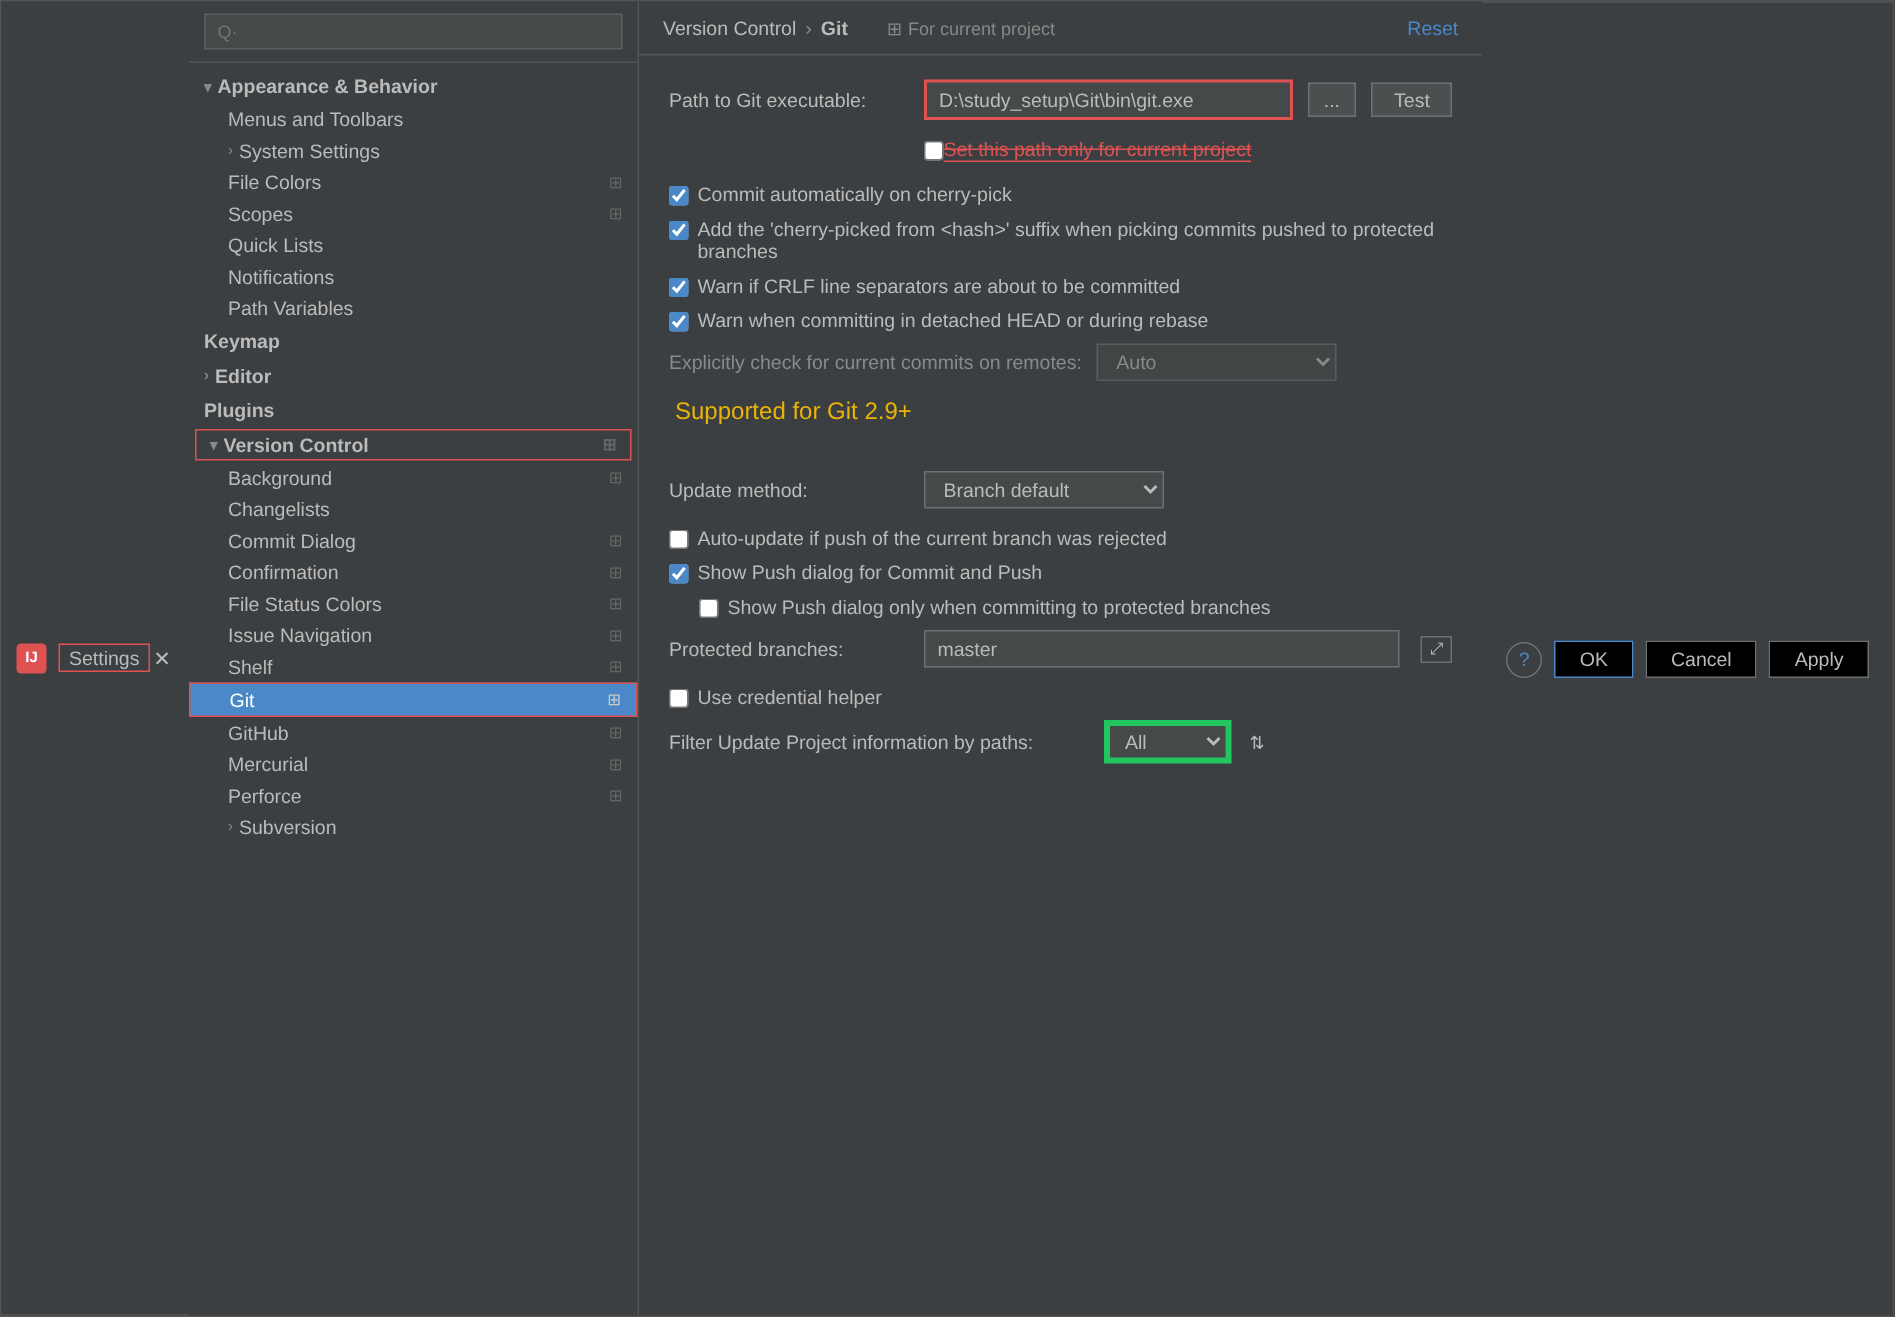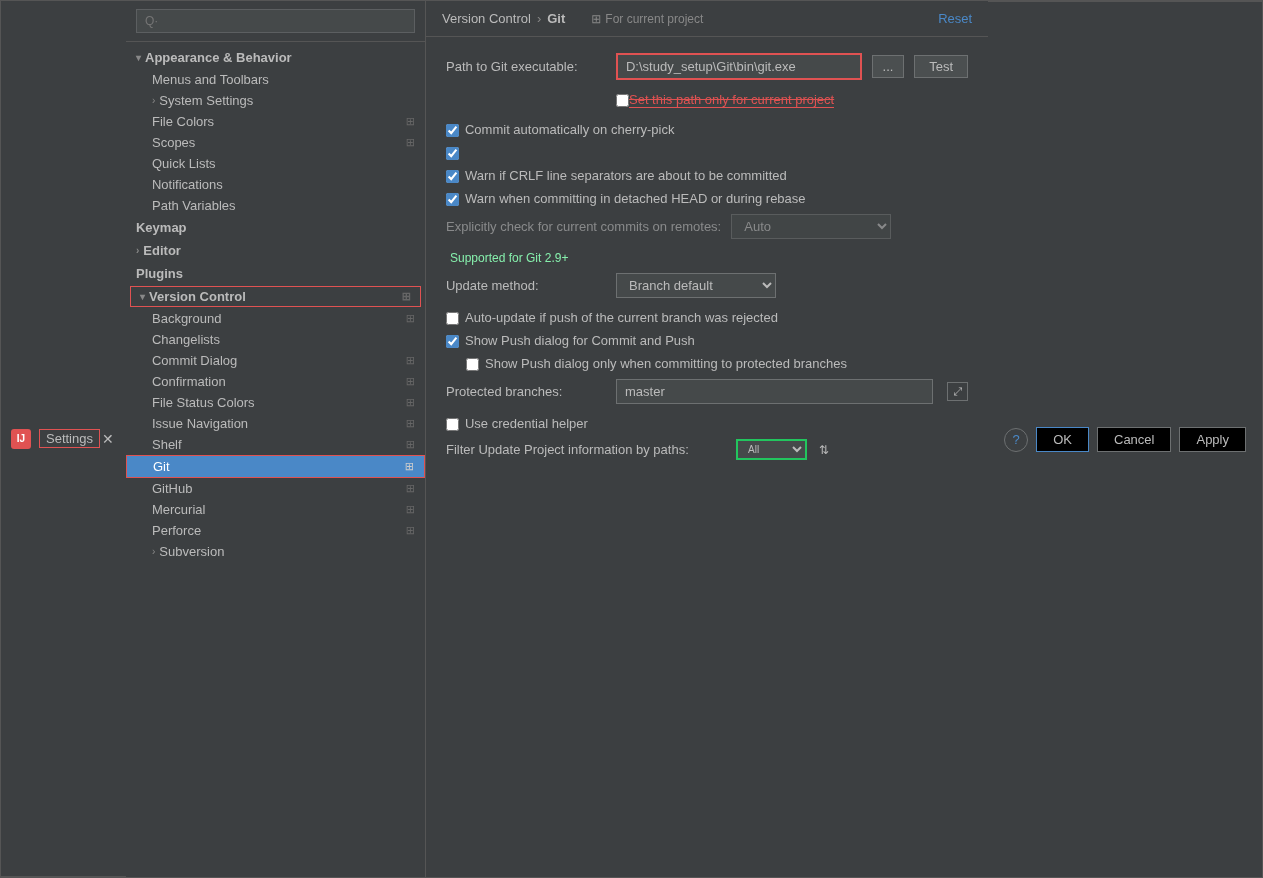--- a/index.html
+++ b/index.html
@@ -35,29 +35,29 @@
     .form-label { color: #bbb; font-size: 13px; white-space: nowrap; min-width: 160px; }
     .git-path-input { flex: 1; background: #45494a; border: 2px solid #e05252; color: #bbb; padding: 4px 8px; font-size: 13px; outline: none; }
     .btn-browse { background: #4b4f50; border: 1px solid #6d7071; color: #bbb; padding: 3px 10px; cursor: pointer; font-size: 13px; }
     .btn-test { background: #4b4f50; border: 1px solid #6d7071; color: #bbb; padding: 3px 14px; cursor: pointer; font-size: 13px; }
     .checkbox-row { display: flex; align-items: flex-start; margin-bottom: 8px; gap: 6px; }
     .checkbox-row.sub { margin-left: 20px; }
     .checkbox-row input[type=checkbox] { margin-top: 2px; accent-color: #4a88c7; }
     .checkbox-label { color: #bbb; font-size: 13px; }
     .path-checkbox-row { display: flex; align-items: center; margin-bottom: 10px; gap: 0; padding-left: 4px; }
     .path-label { color: #bbb; font-size: 13px; border-bottom: 1px solid #e05252; text-decoration: underline; text-decoration-color: #e05252; }
-    .warning-text { color: #86efac; font-size: 12px; margin-bottom: 8px; padding-left: 4px; }
+    .warning-text { color: #eab308; font-size: 16px; margin-bottom: 30px; padding-left: 4px; }
     .select-row { display: flex; align-items: center; margin-bottom: 12px; gap: 10px; }
     .select-label { color: #bbb; font-size: 13px; min-width: 160px; }
     .combo-select { background: #45494a; border: 1px solid #6d7071; color: #bbb; padding: 3px 8px; font-size: 13px; min-width: 160px; }
     .protected-branches-input { flex: 1; background: #45494a; border: 1px solid #6d7071; color: #bbb; padding: 4px 8px; font-size: 13px; }
     .expand-btn { background: none; border: 1px solid #6d7071; color: #bbb; padding: 2px 5px; cursor: pointer; font-size: 11px; margin-left: 4px; }
     .filter-row { display: flex; align-items: center; margin-bottom: 12px; gap: 10px; }
     .filter-label { color: #bbb; font-size: 13px; min-width: 280px; }
-    .filter-select { background: #45494a; border: 2px solid #22c55e; color: #bbb; padding: 2px 6px; font-size: 10px; }
+    .filter-select { background: #45494a; border: 4px solid #22c55e; color: #bbb; padding: 2px 6px; font-size: 13px; }
     .bottom-bar { padding: 10px 16px; border-top: 1px solid #555; display: flex; justify-content: flex-end; gap: 8px; align-items: center; flex-shrink: 0; background: #3c3f41; }
     .help-btn { background: #3c3f41; border: 1px solid #6d7071; color: #4a88c7; width: 24px; height: 24px; border-radius: 50%; cursor: pointer; font-size: 13px; margin-right: auto; }
     .action-btn { background: #000000; border: 1px solid #6d7071; color: #bbb; padding: 4px 16px; cursor: pointer; font-size: 13px; }
     .action-btn.primary { border: 1px solid #4a88c7; }
   </style>
 </head>
 <body>
 
 <div class="dialog">
 
@@ -223,20 +223,21 @@
           <input type="checkbox" id="set-path-cb" style="">
           <label for="set-path-cb" class="path-label" style="text-decoration: line-through; text-decoration-color: #e05252; color: #e05252;">Set this path only for current project</label>
         </div>
 
         <div class="checkbox-row">
           <input type="checkbox" id="cb-cherry" checked="" style="">
           <label for="cb-cherry" class="checkbox-label">Commit automatically on cherry-pick</label>
         </div>
         <div class="checkbox-row">
           <input type="checkbox" id="cb-hash" checked="" style="">
+          <label for="cb-hash" class="checkbox-label">Add the 'cherry-picked from &lt;hash&gt;' suffix when picking commits pushed to protected branches</label>
         </div>
         <div class="checkbox-row">
           <input type="checkbox" id="cb-crlf" checked="" style="">
           <label for="cb-crlf" class="checkbox-label">Warn if CRLF line separators are about to be committed</label>
         </div>
         <div class="checkbox-row">
           <input type="checkbox" id="cb-detached" checked="" style="">
           <label for="cb-detached" class="checkbox-label">Warn when committing in detached HEAD or during rebase</label>
         </div>
 

